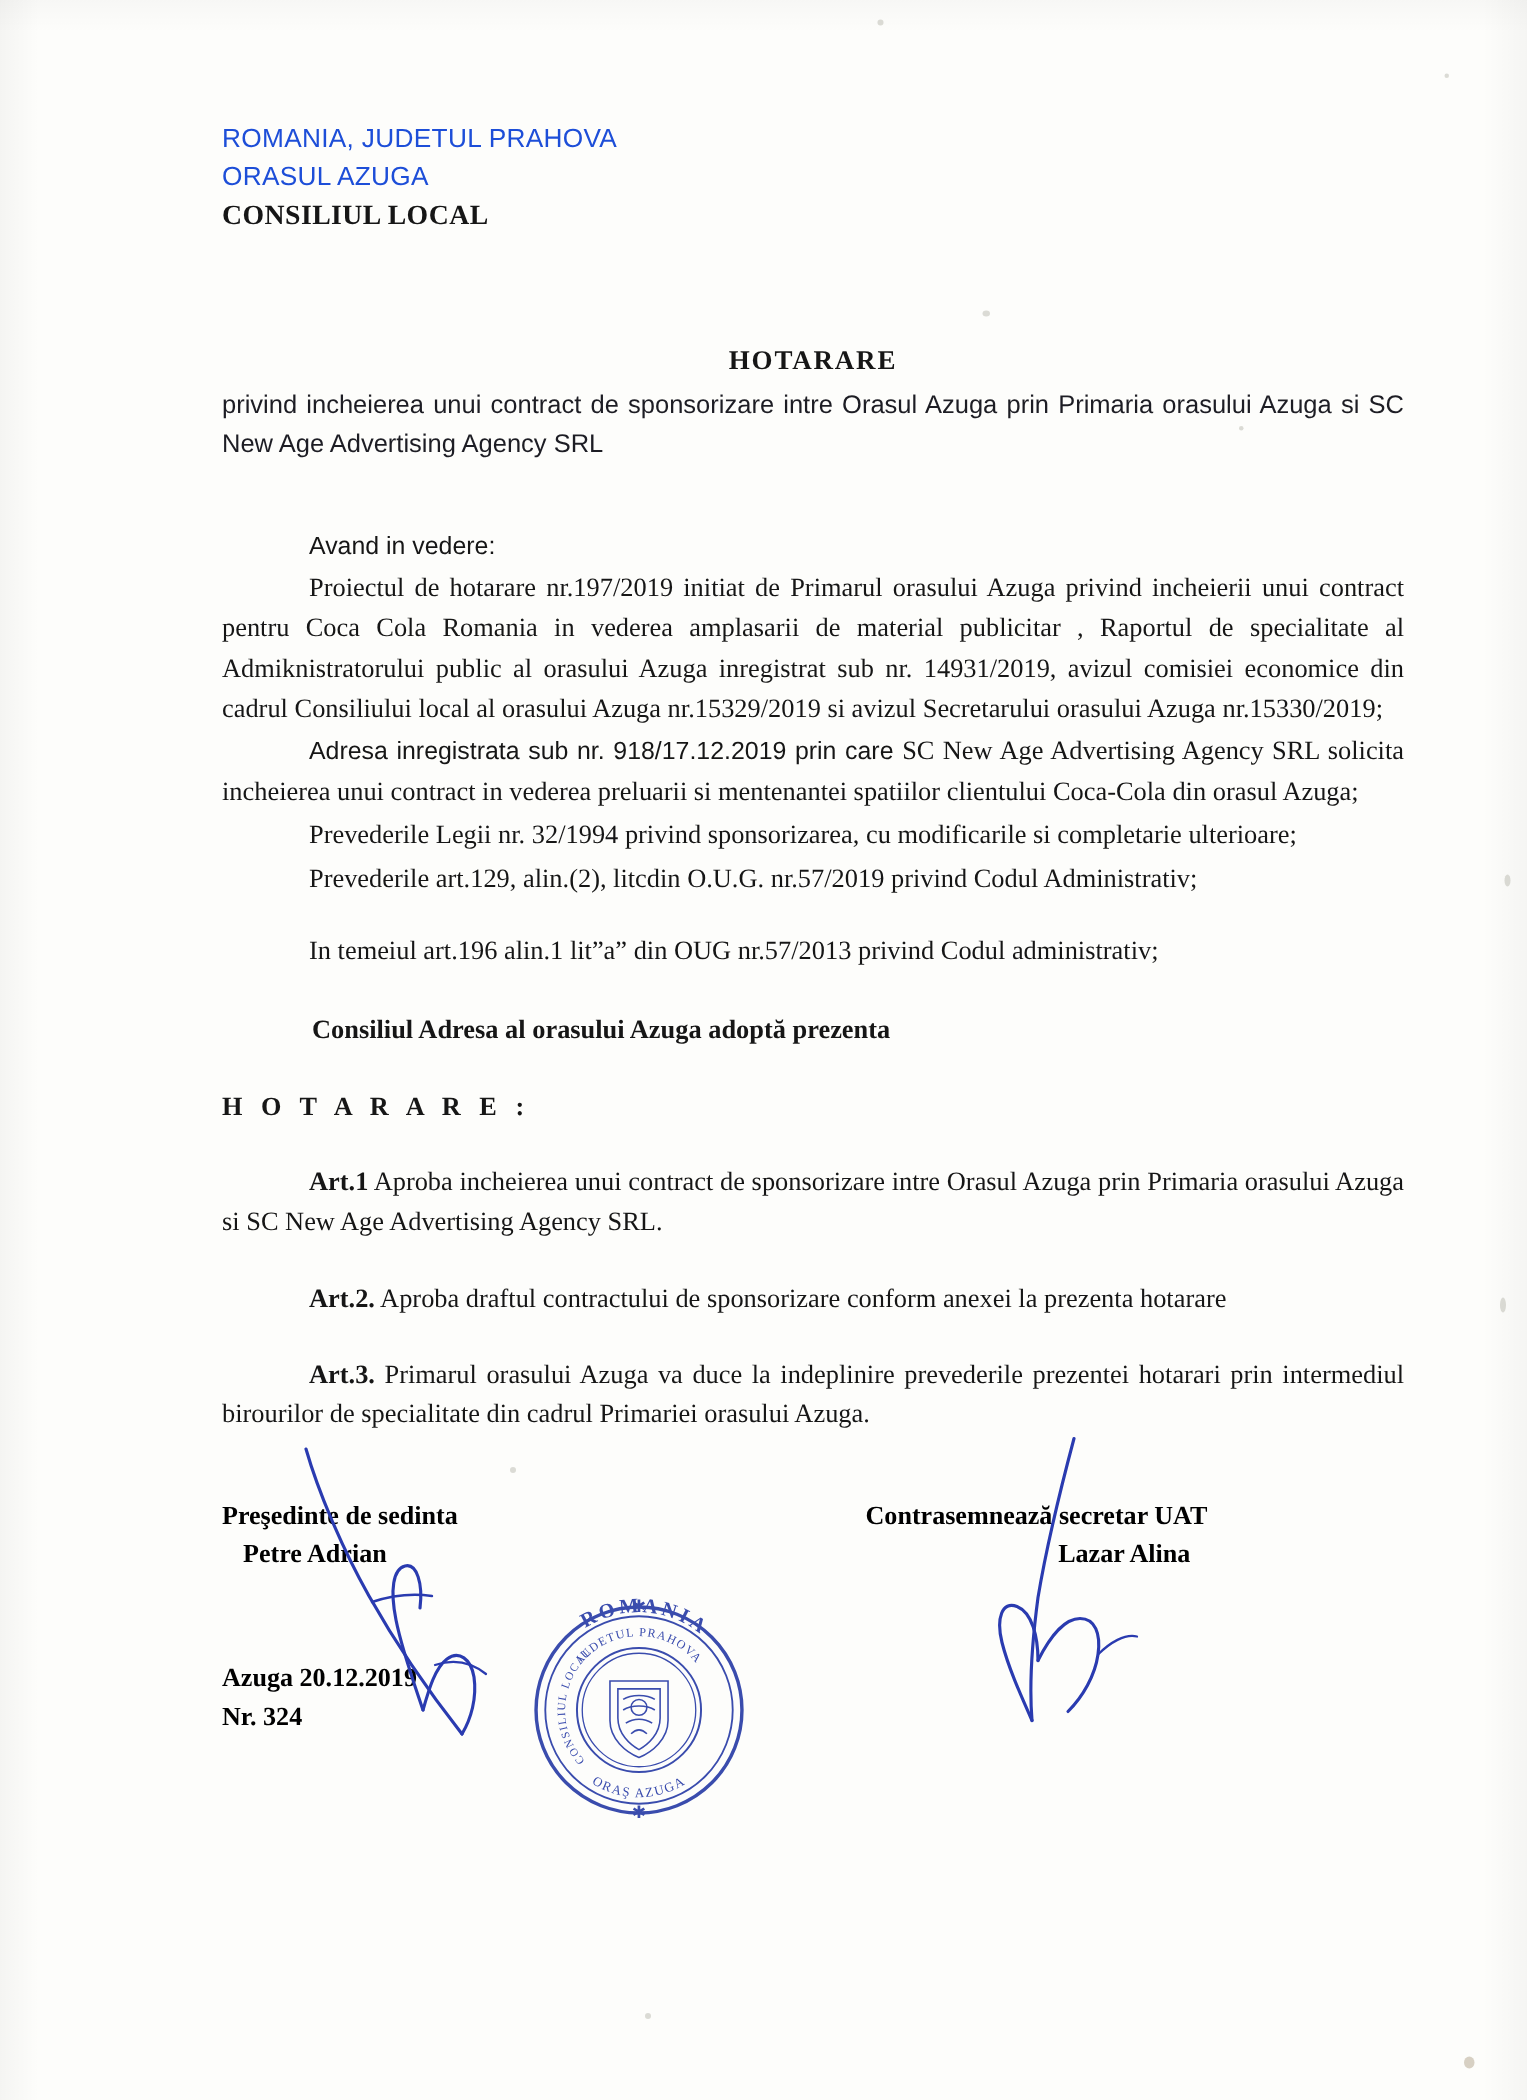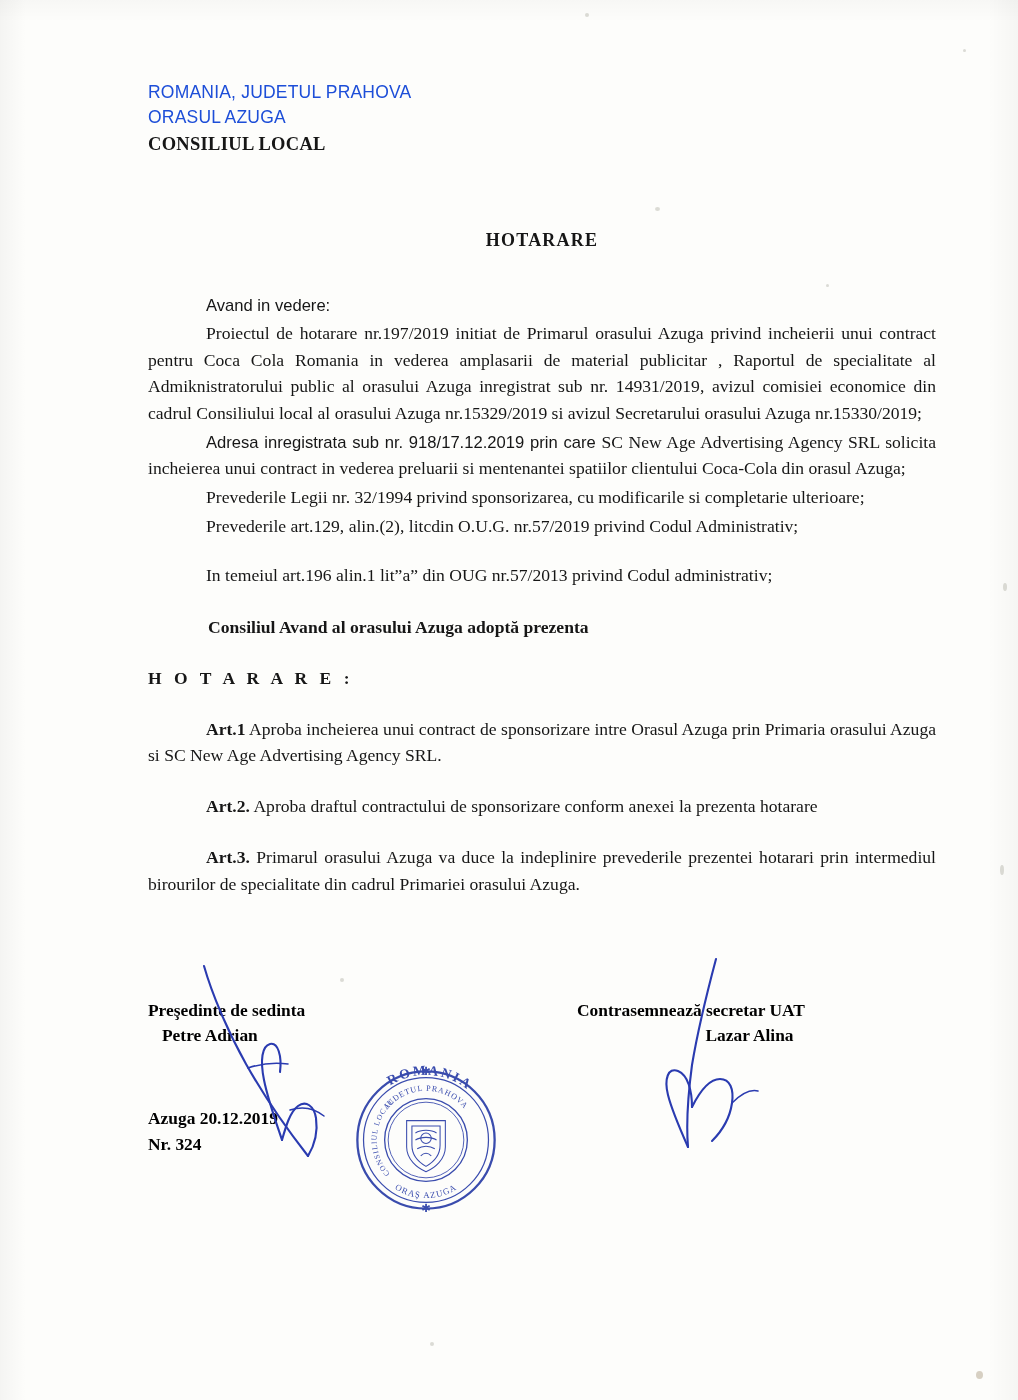--- a/index.html
+++ b/index.html
@@ -178,39 +178,40 @@
   <div class="doc">
 
     <div class="header-block">
       <div class="l1">ROMANIA, JUDETUL PRAHOVA</div>
       <div class="l2">ORASUL  AZUGA</div>
       <div class="l3">CONSILIUL LOCAL</div>
     </div>
 
     <div class="title-block">
       <div class="title-main">HOTARARE</div>
+      <div class="title-sub">privind incheierea unui contract de sponsorizare intre Orasul Azuga prin Primaria orasului Azuga si SC New Age Advertising Agency SRL</div>
     </div>
 
     <div class="body-block">
 
       <div class="p sans">Avand in vedere:</div>
 
       <div class="p">Proiectul de hotarare nr.197/2019 initiat de Primarul orasului Azuga privind  incheierii unui contract pentru Coca Cola Romania in vederea amplasarii de material publicitar , Raportul de specialitate al Admiknistratorului public al orasului Azuga inregistrat sub nr. 14931/2019,  avizul comisiei economice din cadrul Consiliului local al orasului Azuga nr.15329/2019  si  avizul Secretarului orasului Azuga nr.15330/2019;</div>
 
       <div class="p">
         <span class="sans">Adresa inregistrata sub nr. 918/17.12.2019 prin care </span><span>SC New Age Advertising Agency SRL solicita incheierea unui contract in vederea preluarii si mentenantei spatiilor clientului Coca-Cola din orasul Azuga;</span>
       </div>
 
       <div class="p">Prevederile Legii nr. 32/1994 privind sponsorizarea, cu modificarile si completarie ulterioare;</div>
 
       <div class="p">Prevederile art.129, alin.(2), litcdin O.U.G. nr.57/2019 privind Codul Administrativ;</div>
 
       <div class="p gap-m">In temeiul art.196 alin.1 lit”a” din OUG nr.57/2013 privind Codul administrativ;</div>
 
-      <div class="adopta">Consiliul Avand al orasului Azuga adoptă prezenta</div>
+      <div class="adopta">Consiliul Adresa al orasului Azuga adoptă prezenta</div>
 
       <div class="hot2">H O T A R A R E :</div>
 
       <div class="art p-just-full">
         <b>Art.1</b><span> Aproba incheierea unui contract de sponsorizare intre Orasul Azuga prin Primaria orasului Azuga si SC New Age Advertising Agency SRL.</span>
       </div>
 
       <div class="art p-just-full">
         <b>Art.2.</b><span> Aproba draftul contractului de sponsorizare  conform anexei la prezenta hotarare</span>
       </div>

